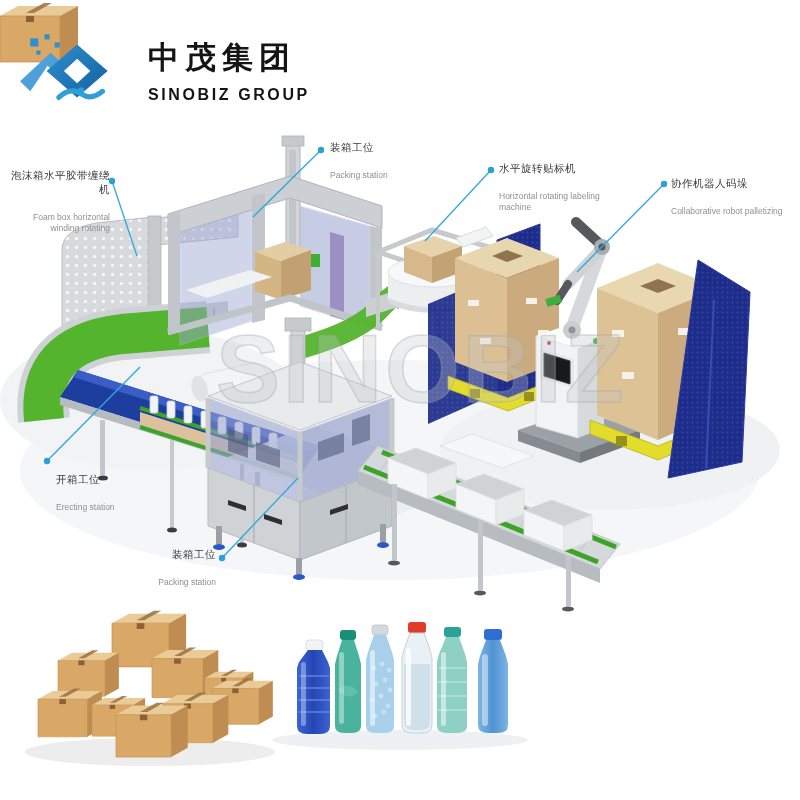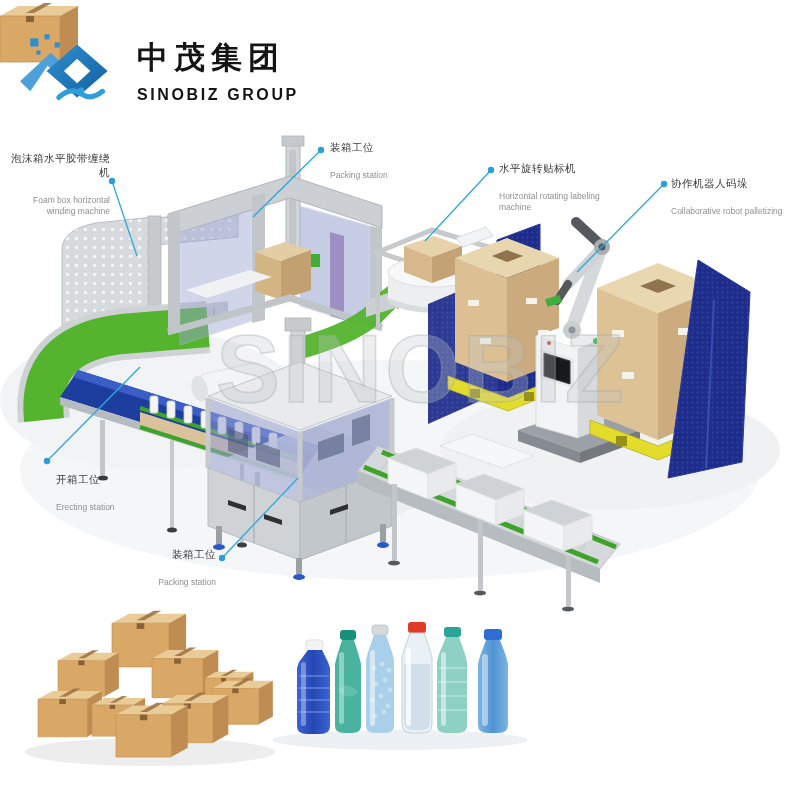--- a/index.html
+++ b/index.html
@@ -1,21 +1,21 @@
 <!DOCTYPE html>
 <html><head>
 <meta charset="utf-8">
 <style>
   *{margin:0;padding:0;box-sizing:border-box}
   html,body{background:#ffffff}
   body{font-family:"Liberation Sans",sans-serif}
   .stage{position:relative;width:800px;height:800px;background:#fff;overflow:hidden}
   .scene-svg{position:absolute;left:0;top:0;z-index:1}
 
-  .logo{position:absolute;left:16px;top:32px;display:flex;align-items:center;gap:9px;z-index:6}
+  .logo{position:absolute;left:16px;top:32px;display:flex;align-items:center;gap:20px;z-index:6}
   .logo-mark{width:112px;height:82px}
   .logo-text .cn{font-size:31px;font-weight:bold;letter-spacing:6px;color:#141414;line-height:1.05}
   .logo-text .en{font-size:16px;font-weight:bold;letter-spacing:2.6px;color:#141414;margin-top:11px}
 
   .watermark{position:absolute;left:216px;top:314px;z-index:3;font-size:96px;font-weight:bold;
     letter-spacing:3px;color:rgba(193,198,203,0.30);-webkit-text-stroke:1.5px rgba(158,164,170,0.35);
     user-select:none;pointer-events:none}
 
   .callout{position:absolute;z-index:6}
   .callout .cn{font-size:10.5px;font-weight:normal;color:#3b3b3b;letter-spacing:.5px}
@@ -423,23 +423,23 @@
       <polygon points="47,38 60,26 73,38 60,50" fill="#ffffff"></polygon>
       <path d="M42,64 Q54,53 65,61 Q74,67 85,58" stroke="#2e9fd9" stroke-width="5" fill="none" stroke-linecap="round"></path>
       <circle cx="64" cy="57" r="3" fill="#2e9fd9"></circle>
     </svg>
     <div class="logo-text">
       <div class="cn">中茂集团</div>
       <div class="en">SINOBIZ GROUP</div>
     </div>
   </div>
 
-  <div class="callout align-right" style="left:10px;top:152px;width:100px">
+  <div class="callout align-right" style="left:10px;top:169px;width:100px">
     <div class="cn">泡沫箱水平胶带缠绕机</div>
-    <div class="en">Foam box horizontal winding machine</div>
+    <div class="en">Foam box horizontal winding rotating</div>
   </div>
 
   <div class="callout" style="left:330px;top:141px;width:90px">
     <div class="cn">装箱工位</div>
     <div class="en">Packing station</div>
   </div>
 
   <div class="callout" style="left:499px;top:162px;width:108px">
     <div class="cn">水平旋转贴标机</div>
     <div class="en">Horizontal rotating labeling machine</div>

